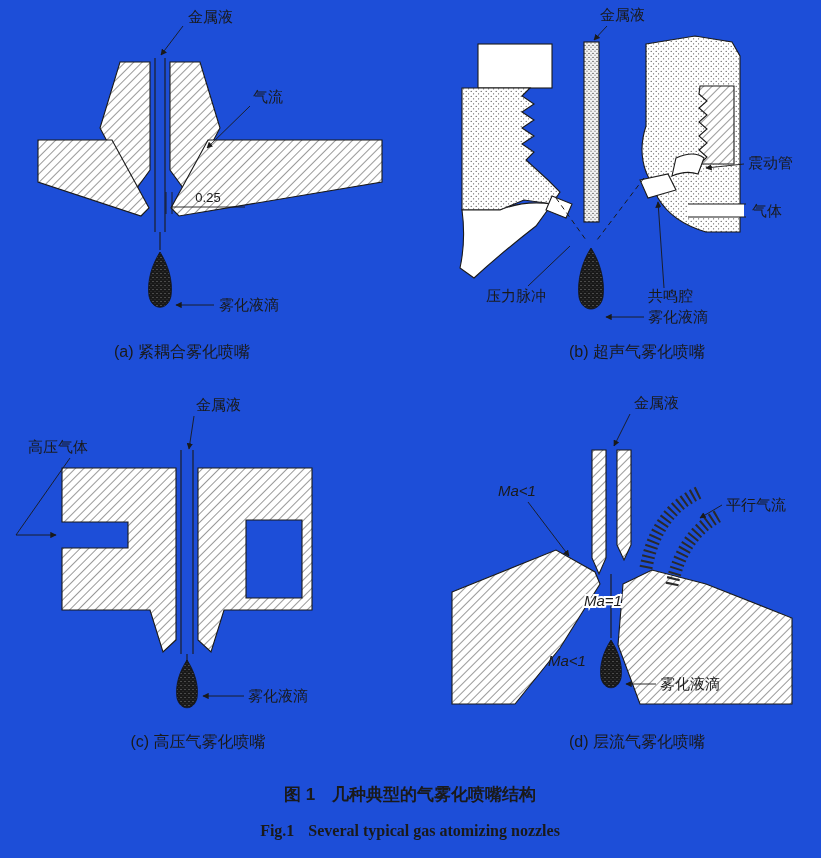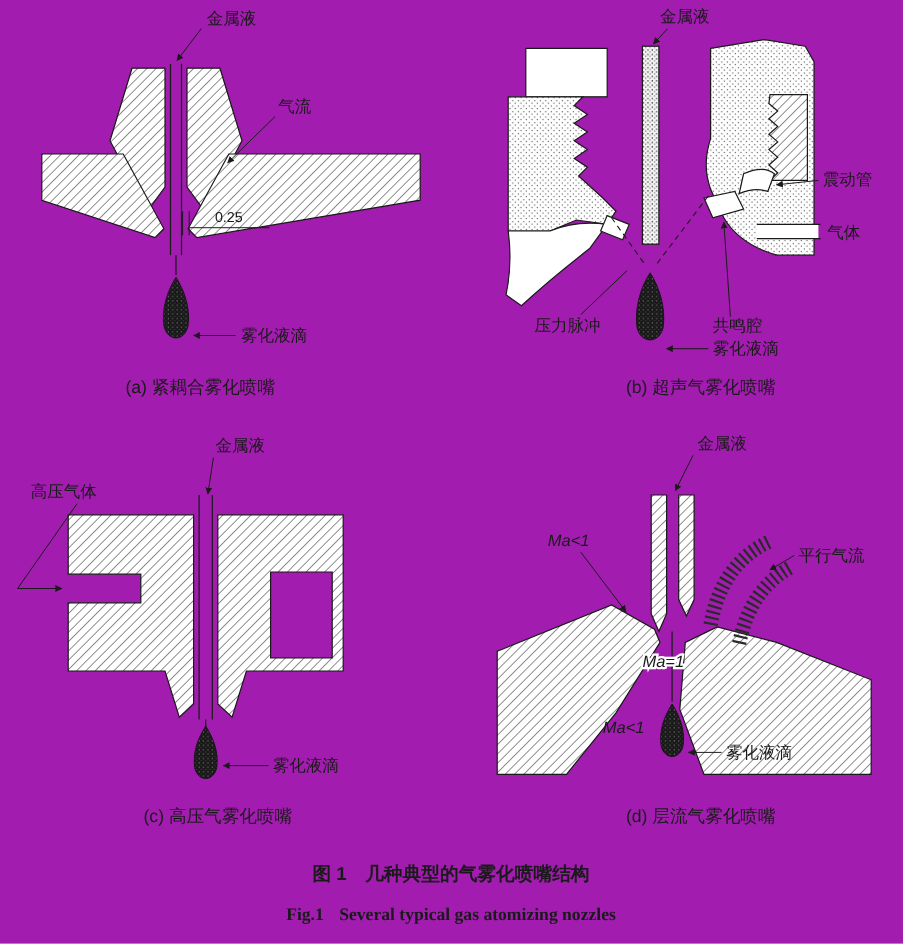--- a/index.html
+++ b/index.html
@@ -1,17 +1,17 @@
 <!DOCTYPE html>
 <html><head>
 <meta charset="utf-8">
 <style>
   html,body { margin:0; padding:0; background:#fff; }
   .page {
-    position:relative; width:821px; height:858px; background:#a21caf;
+    position:relative; width:821px; height:858px; background:#1d4ed8;
     font-family:"Liberation Sans", sans-serif; overflow:hidden;
   }
   svg { display:block; }
   svg text { fill:#1a1a1a; font-family:"Liberation Sans", sans-serif; }
   .lbl   { font-size:15px; }
   .dim   { font-size:13px; }
   .ma    { font-size:15px; font-style:italic; }
   .halo  { paint-order:stroke; stroke:#ffffff; stroke-width:4px; }
   .cap   { font-size:16px; }
   .figcap-cn { font-size:17px; font-weight:bold; }

